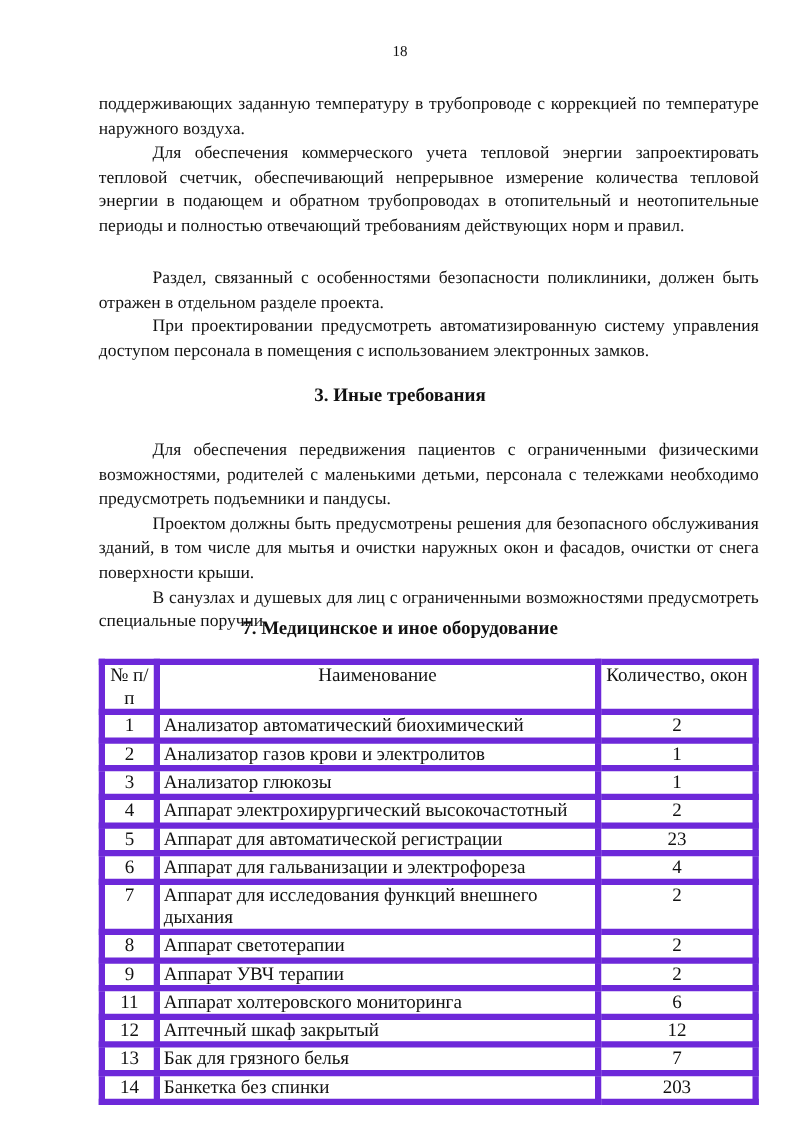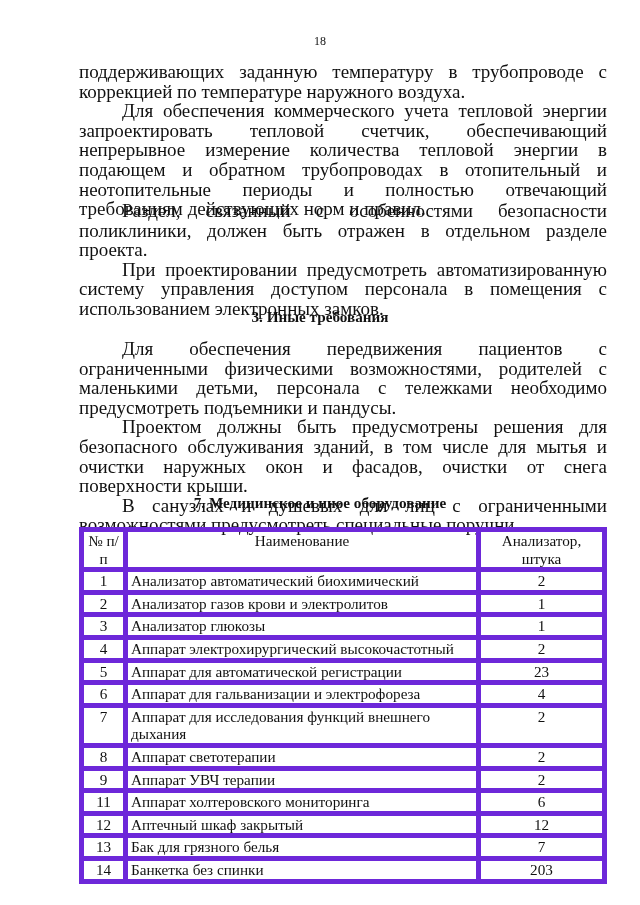--- a/index.html
+++ b/index.html
@@ -1,19 +1,19 @@
 <!DOCTYPE html>
 <html><head>
   <meta charset="utf-8">
   <style>
     html, body { margin: 0; padding: 0; background: #ffffff; }
     body { width: 640px; height: 905px; position: relative; overflow: hidden;
       font-family: "Liberation Serif", "DejaVu Serif", serif; color: #111; }
     .page-num { position: absolute; top: 34px; left: 0; width: 640px; text-align: center; font-size: 12px; }
-    .body-text { position: absolute; left: 79px; width: 528px; font-size: 19px; line-height: 19.6px; }
+    .body-text { position: absolute; left: 79px; width: 528px; font-size: 14px; line-height: 19.6px; margin-top: 12px; }
     .para { margin: 0; text-align: justify; text-align-last: left; }
     .indent { text-indent: 43px; }
     .heading { position: absolute; left: 0; width: 640px; text-align: center; font-weight: bold; font-size: 15.2px; }
     table.equip { position: absolute; left: 79px; top: 527px; width: 528px; border-collapse: collapse; font-size: 15.2px; }
     table.equip td, table.equip th { border: 5px solid #6d28d9; padding: 0 3px; line-height: 17.6px; font-weight: normal; vertical-align: top; }
     .c-num { width: 33px; text-align: center; }
     .c-name { text-align: left; }
     .c-qty { width: 115px; text-align: center; }
     th.c-name { text-align: center; }
   </style>
@@ -40,21 +40,21 @@
   <p class="para indent">В санузлах и душевых для лиц с ограниченными возможностями предусмотреть специальные поручни.</p>
 </div>
 
 <div class="heading" style="top:494px;">7. Медицинское и иное оборудование</div>
 
 <table class="equip">
   <thead>
     <tr>
       <th class="c-num">№ п/п</th>
       <th class="c-name">Наименование</th>
-      <th class="c-qty">Анализатор, штука</th>
+      <th class="c-qty">Количество, окон</th>
     </tr>
   </thead>
   <tbody id="equip-body">
       <tr>
         <td class="c-num">1</td>
         <td class="c-name">Анализатор автоматический биохимический</td>
         <td class="c-qty">2</td>
       </tr>
       <tr>
         <td class="c-num">2</td>

